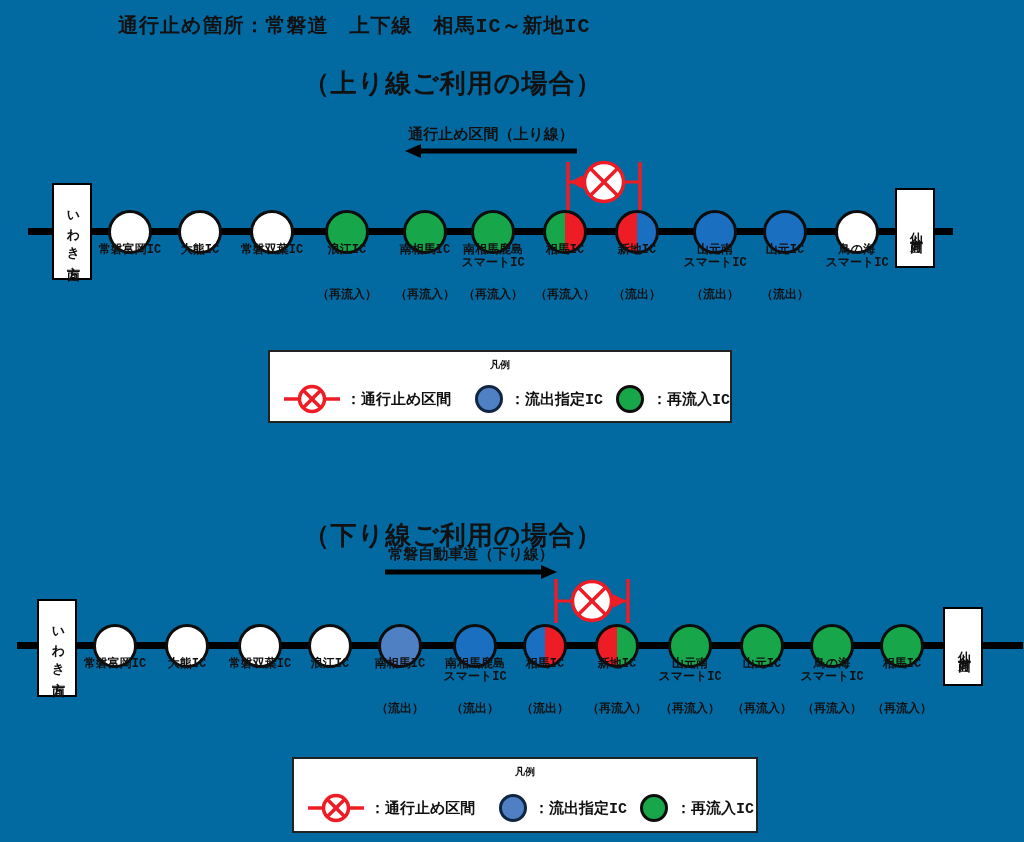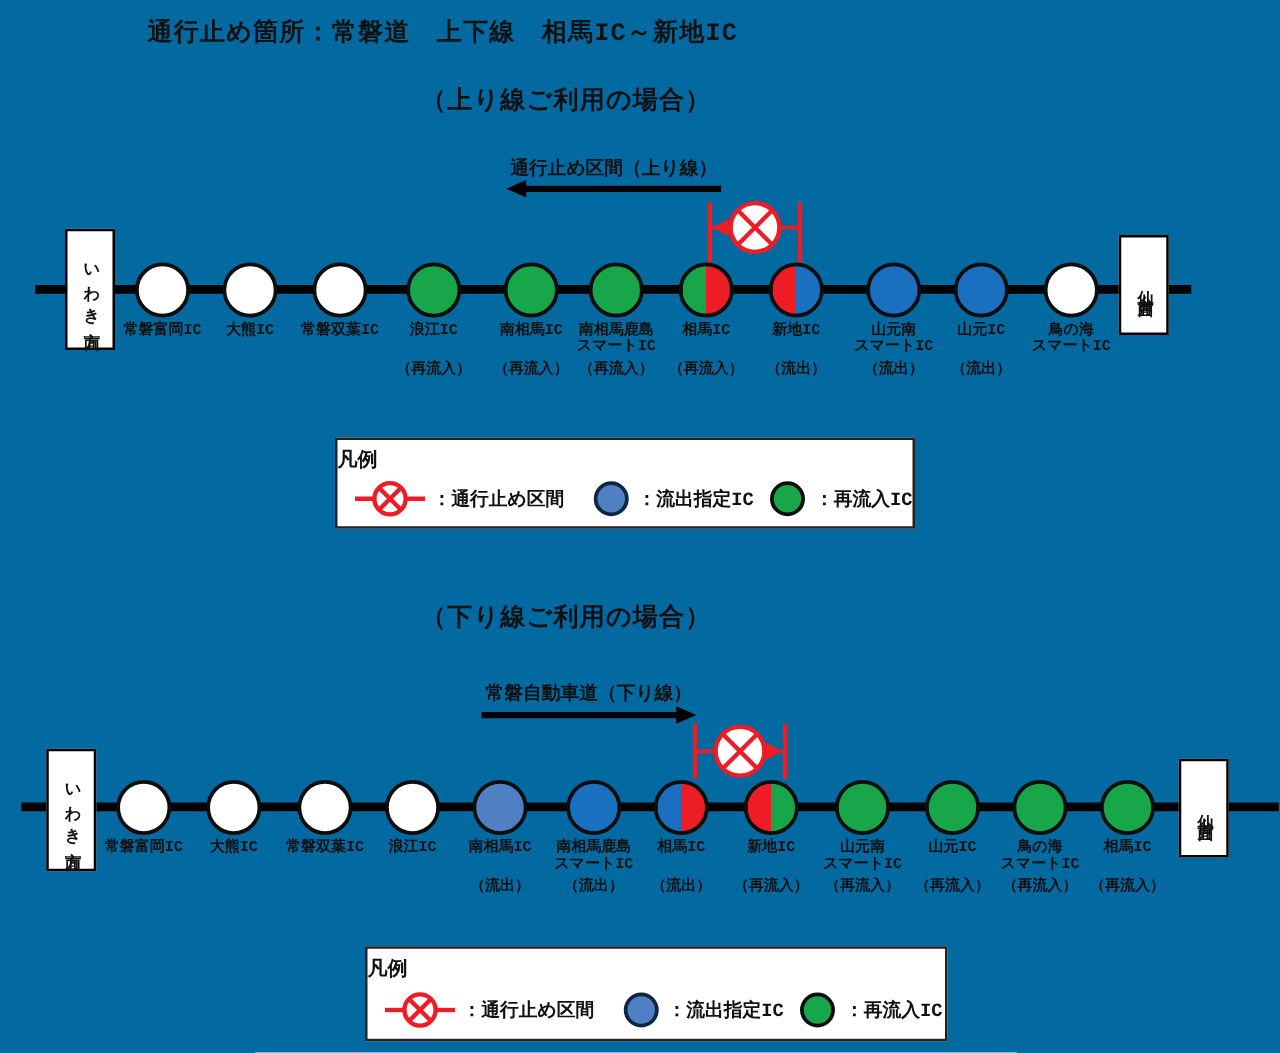--- a/index.html
+++ b/index.html
@@ -4,22 +4,22 @@
 <style>
   * { margin:0; padding:0; box-sizing:border-box; }
   html,body { background:#fff; }
   .page {
     position:relative; width:1024px; height:842px; background:#0369a1;
     font-family:Liberation Mono, monospace; color:#111;
     overflow:hidden;
   }
   .abs { position:absolute; }
   .page-title { left:118px; top:12px; font-size:20px; font-weight:bold; letter-spacing:1px; }
-  .section-title { left:0; width:906px; top:66px; text-align:center; font-size:20px; font-weight:bold; letter-spacing:1px; }
-  .section-title.down { top:480px; }
+  .section-title { left:0; width:906px; top:66px; text-align:center; font-size:26px; font-weight:bold; letter-spacing:1px; }
+  .section-title.down { top:518px; }
   .road-label { width:180px; text-align:center; font-size:15px; font-weight:bold; }
   .route-line { height:7px; background:#000; }
   .dir-box {
     width:40px; border:2px solid #000; background:#fff;
     display:flex; align-items:center; justify-content:center;
     writing-mode:vertical-rl; text-orientation:upright;
     font-size:13px; font-weight:bold; letter-spacing:3px;
   }
   .station { width:120px; text-align:center; }
   .circle {
@@ -28,29 +28,29 @@
   }
   .circle[data-colors="white"]      { background:#ffffff; }
   .circle[data-colors="green"]      { background:#17a64a; }
   .circle[data-colors="blue"]       { background:#1a6fc0; }
   .circle[data-colors="lightblue"]  { background:#5080c4; }
   .circle[data-colors="green-red"]  { background:linear-gradient(90deg,#17a64a 50%,#ee1c25 50%); }
   .circle[data-colors="red-blue"]   { background:linear-gradient(90deg,#ee1c25 50%,#1a6fc0 50%); }
   .circle[data-colors="blue-red"]   { background:linear-gradient(90deg,#1a6fc0 50%,#ee1c25 50%); }
   .circle[data-colors="red-green"]  { background:linear-gradient(90deg,#ee1c25 50%,#17a64a 50%); }
   .st-name {
-    position:absolute; left:0; top:48px; width:120px; text-align:center;
+    position:absolute; left:0; top:34px; width:120px; text-align:center;
     font-size:12px; line-height:13px; font-weight:bold; white-space:pre-line;
   }
   .st-note {
     position:absolute; left:0; top:76px; width:120px; text-align:center;
     font-size:12px; font-weight:bold;
   }
   .legend-box { border:2px solid #222; background:#fff; }
-  .legend-title { position:absolute; left:0; top:6px; width:100%; font-size:16px; font-weight:bold; }
+  .legend-title { position:absolute; left:0; top:6px; width:100%; text-align:center; font-size:10px; font-weight:bold; }
   .legend-label { position:absolute; font-size:15px; font-weight:bold; }
   .legend-circle { position:absolute; width:28px; height:28px; border:3px solid #13233a; border-radius:50%; }
   .legend-circle.blue  { background:#5080c4; border-color:#10253f; }
   .legend-circle.green { background:#17a64a; border-color:#0d0d0d; }
 </style>
 </head>
 <body>
 
 <div class="page">
 

